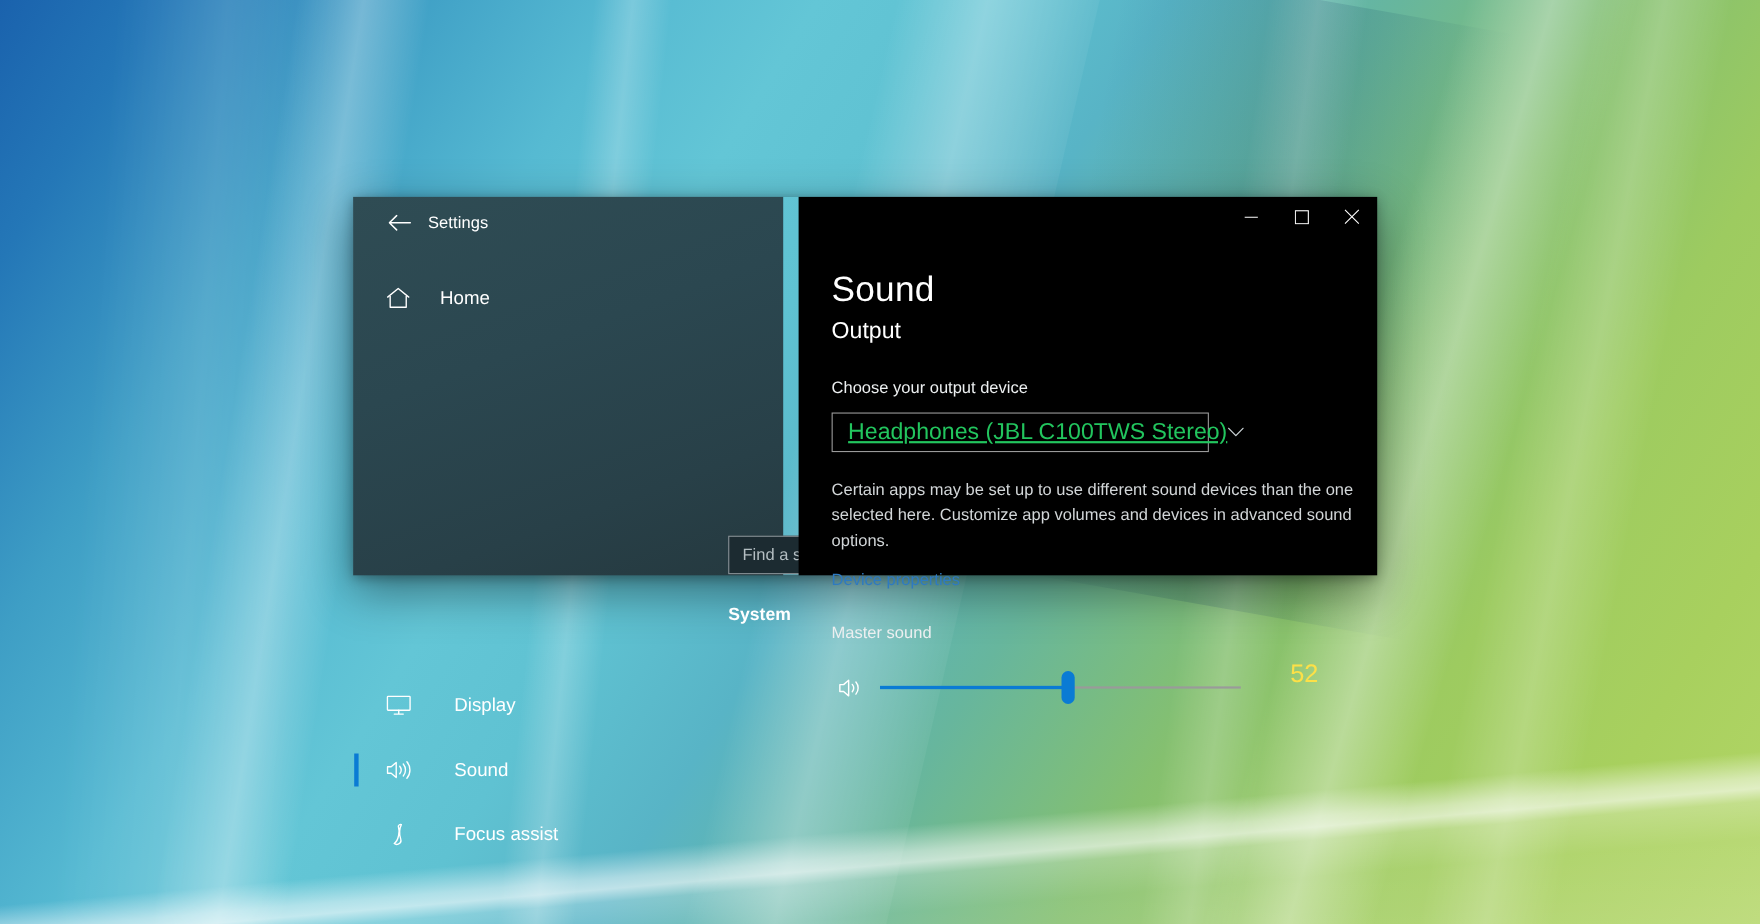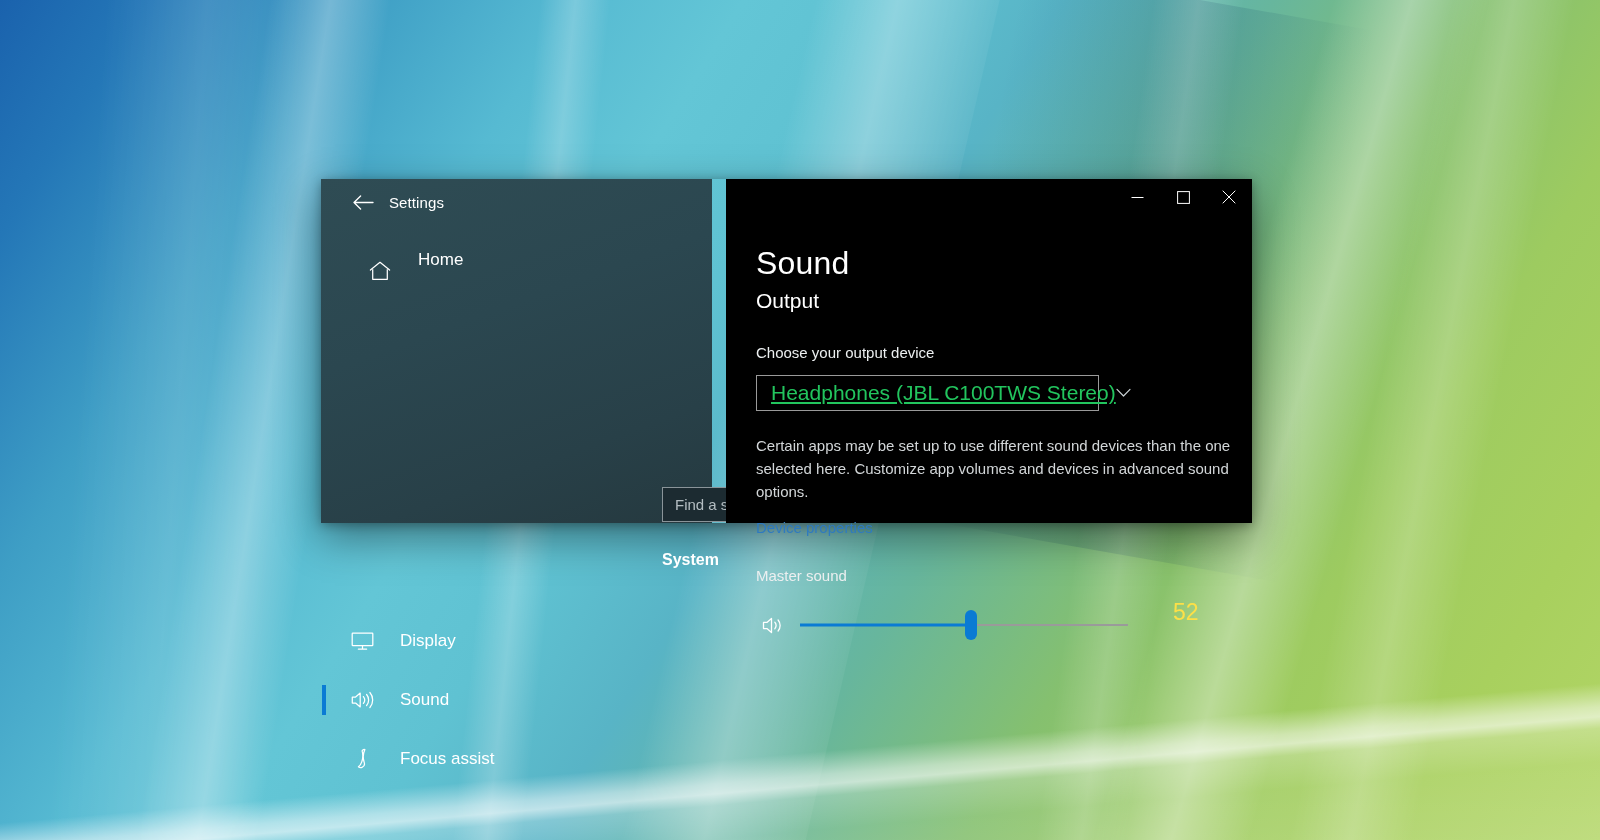--- a/index.html
+++ b/index.html
@@ -70,22 +70,22 @@
   #titlebar-left { height:47px; display:flex; align-items:center; }
   #back-button {
     width:44px; height:32px; margin-left:20px; display:flex;
     align-items:center; justify-content:center; cursor:pointer;
   }
   #back-button svg { display:block; }
   #settings-title {
     color:#ffffff; font-size:15px; margin-left:4px; letter-spacing:.1px;
   }
   #home-row {
-    display:flex; height:42px; margin-top:24px;
-    padding-left:48px; cursor:pointer;
+    display:flex; align-items:center; height:42px; margin-top:24px;
+    padding-left:30px; cursor:pointer;
   }
   #home-row .nav-icon { width:30px; display:flex; align-items:center; }
   #home-row .nav-label { color:#fff; font-size:17px; margin-left:19px; }
 
   #search-box {
     position:absolute; left:341px; top:308px; width:353px; height:35px;
     background:#1c2b31; border:1px solid #8a9499; display:flex; align-items:center;
     cursor:text;
   }
   #search-input {
@@ -100,21 +100,21 @@
     position:absolute; left:341px; top:372px;
     color:#ffffff; font-size:16px; font-weight:bold;
   }
 
   #nav-list { position:absolute; left:0; top:432px; width:391px; }
   .nav-item {
     display:flex; align-items:center; height:59px; padding-left:30px;
     position:relative; cursor:pointer;
   }
   .nav-item .nav-icon { width:30px; display:flex; align-items:center; justify-content:flex-start; }
-  .nav-item .nav-label { color:#ffffff; font-size:17px; margin-left:19px; white-space:nowrap; }
+  .nav-item .nav-label { color:#ffffff; font-size:17px; margin-left:32px; white-space:nowrap; }
   .nav-item.selected::before {
     content:""; position:absolute; left:1px; top:50%; transform:translateY(-50%);
     width:4px; height:30px; background:#0a7bd4;
   }
 
   
   #main-panel {
     flex:1; height:100%; background:#000000; position:relative;
   }
   #titlebar-right {

